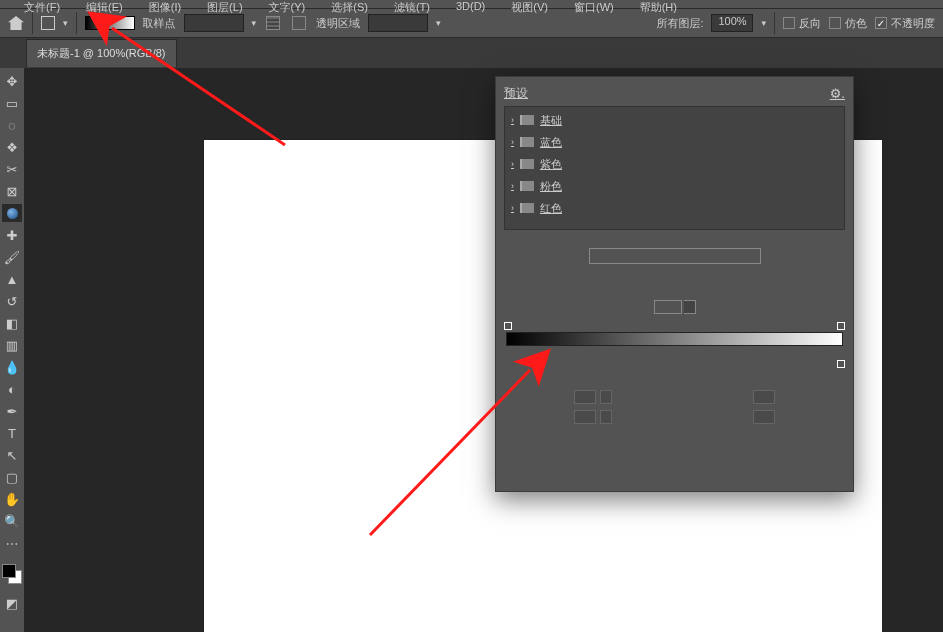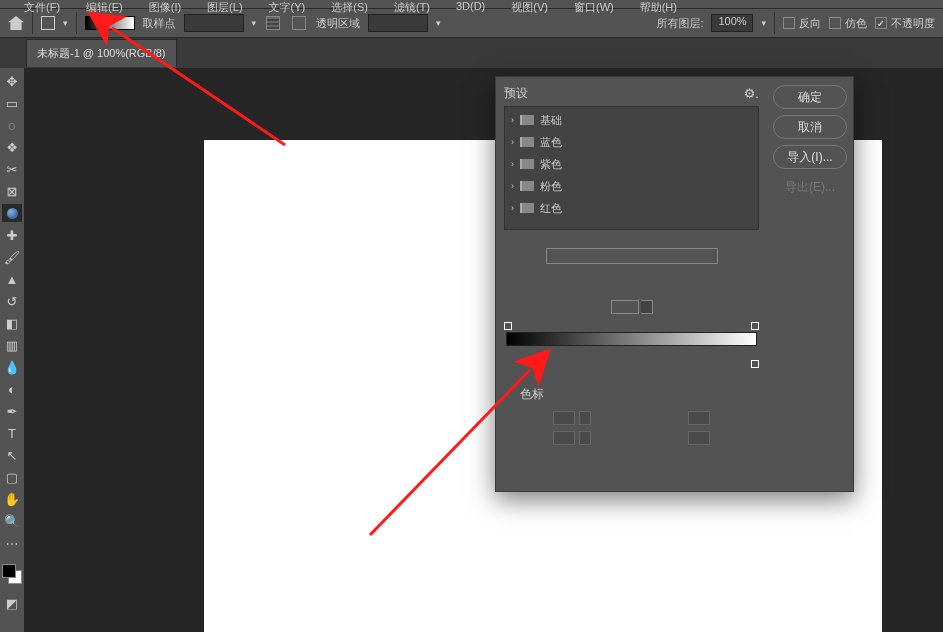--- a/index.html
+++ b/index.html
@@ -137,21 +137,21 @@
   .dlg-titlebar {
     height:24px; background:#eaeaea;
     color:#333;
     display:flex; align-items:center;
     padding:0 6px;
     font-size:12px;
     justify-content:space-between;
   }
   .dlg-winbtns { display:flex; gap:14px; color:#555; }
   .dlg-winbtns span { width:14px; text-align:center; cursor:pointer; }
-  .dlg-body { display:flex; height:calc(100% - 24px); }
+  .dlg-body { display:flex; height:calc(100% - 24px);text-decoration:underline; }
   .dlg-left { flex:1; padding:6px 8px; }
   .dlg-right { width:86px; padding:8px 6px; display:flex; flex-direction:column; gap:6px; }
   .rbtn {
     height:24px; border:1px solid #777; border-radius:12px;
     display:flex; align-items:center; justify-content:center;
     color:#ddd; cursor:pointer;
     font-size:12px;
   }
   .rbtn.disabled { color:#777; border-color:#555; }
   .presets-hdr {
@@ -354,45 +354,38 @@
       <div class="type-row">
         <div class="inp"></div>
         <div class="dd"></div>
       </div>
       <div class="grad-bar-wrap">
         <div class="stop-top st-l"></div>
         <div class="stop-top st-r"></div>
         <div class="grad-bar"></div>
         <div class="stop-bot st-r"></div>
       </div>
-      <div class="stops-label">色标</div>
       <div class="stop-controls">
         <div class="ctrl-grp">
             <div class="box"></div>
             <div class="box sm"></div>
           </div>
         <div class="ctrl-grp">
             <div class="box"></div>
           </div>
       </div>
       <div class="stop-controls" style="margin-top:6px;">
         <div class="ctrl-grp">
             <div class="box"></div>
             <div class="box sm"></div>
           </div>
         <div class="ctrl-grp">
             <div class="box"></div>
           </div>
       </div>
-    </div>
-    <div class="dlg-right">
-      <div class="rbtn">确定</div>
-      <div class="rbtn">取消</div>
-      <div class="rbtn">导入(I)...</div>
-      <div class="rbtn disabled">导出(E)...</div>
     </div>
   </div>
 </div>
 
 <svg class="arrows" width="943" height="632">
   <defs>
     <marker id="ah" markerWidth="12" markerHeight="12" refX="2" refY="6" orient="auto">
       <path d="M0,0 L12,6 L0,12 L3,6 Z" fill="#ff1a1a"></path>
     </marker>
   </defs>

